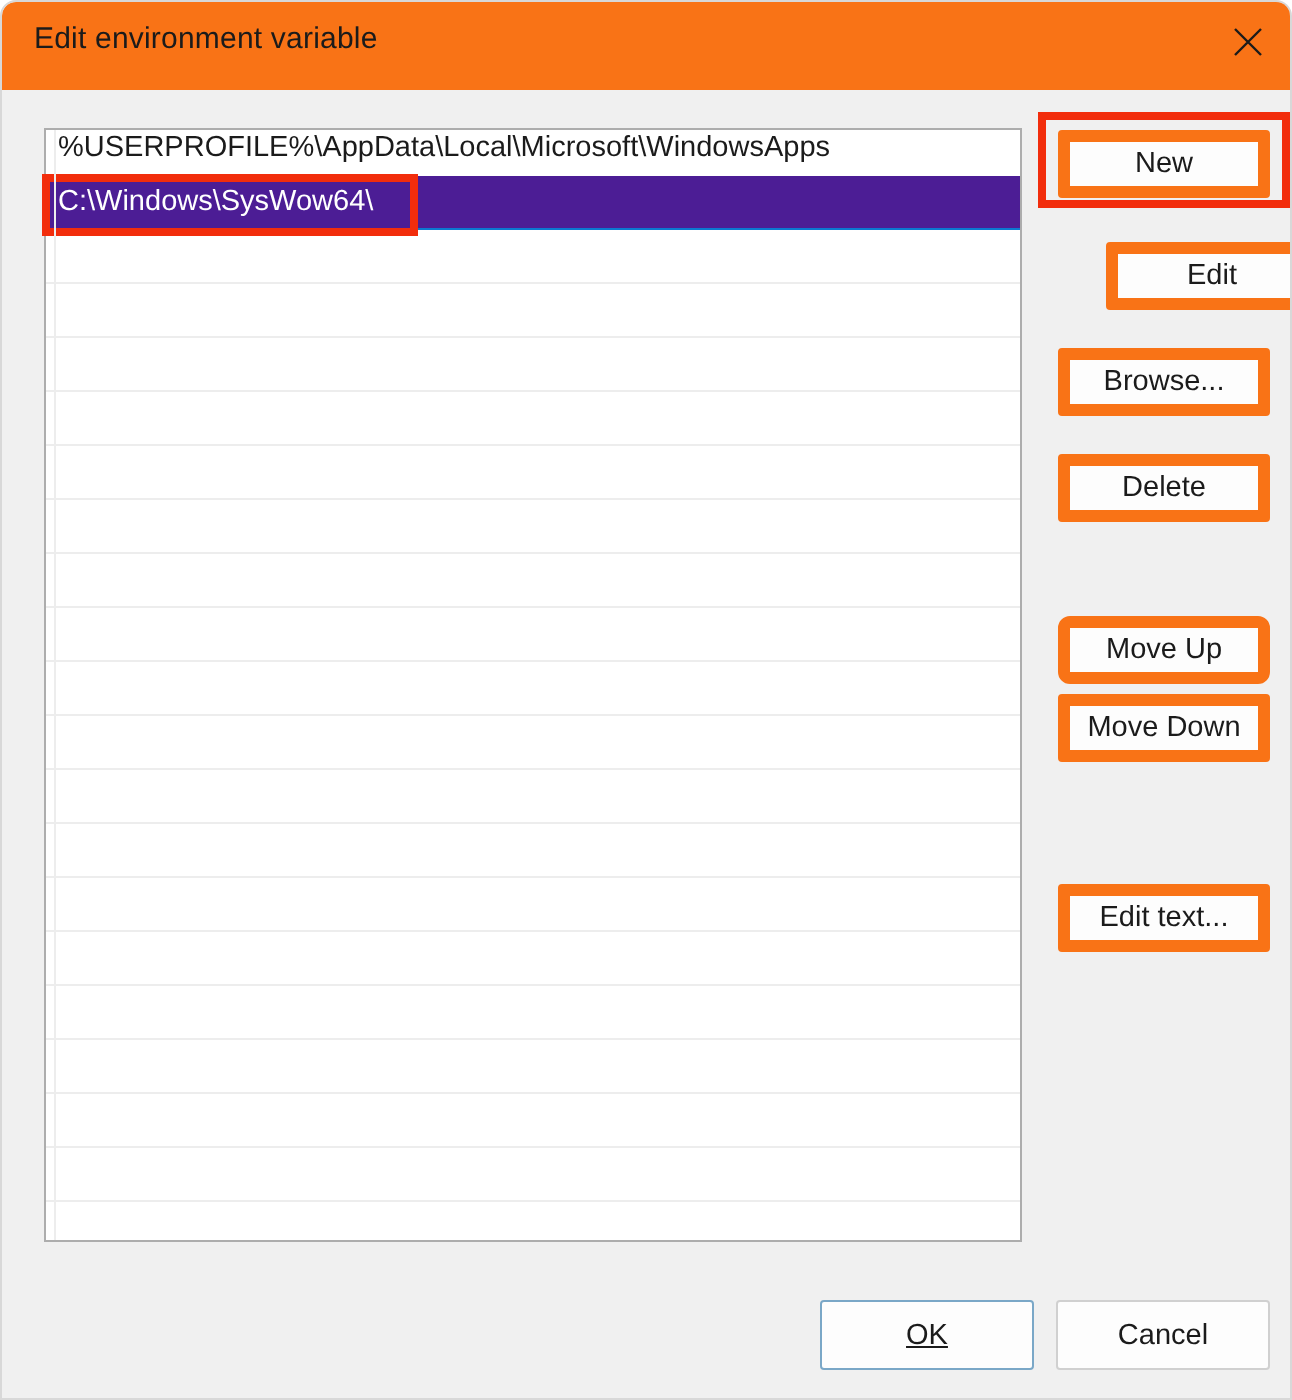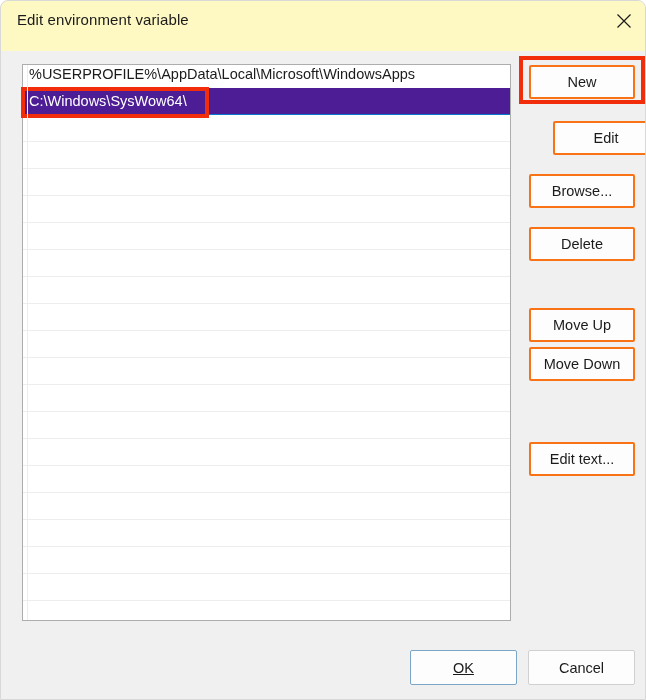--- a/index.html
+++ b/index.html
@@ -18,22 +18,22 @@
     background: #f0f0f0;
     border: 1px solid #d8d8d8;
     border-radius: 8px 8px 0 0;
     overflow: hidden;
   }
 
   
   #titlebar {
     position: absolute;
     left: 0; top: 0;
-    width: 646px; height: 50px;
-    background: #fef9c3;
+    width: 646px; height: 44px;
+    background: #f97316;
     border-radius: 7px 7px 0 0;
   }
   #title-text {
     position: absolute;
     left: 16px; top: 10px;
     font-size: 15px;
     color: #1b1b1b;
     letter-spacing: 0.1px;
     white-space: nowrap;
   }
@@ -82,36 +82,36 @@
     left: 4px; top: 0;
     width: 1px; height: 557px;
     background: #ededed;
     z-index: 1;
   }
 
   
   .btn {
     position: absolute;
     background: #fdfdfd;
-    border: 2px solid #f97316;
+    border: 6px solid #f97316;
     border-radius: 2px;
     font-family: "Liberation Sans", sans-serif;
     font-size: 14.5px;
     color: #1b1b1b;
     text-align: center;
     cursor: default;
     padding: 0;
   }
   .side-btn { left: 528px; width: 106px; height: 34px; }
 
   #btn-new        { top: 64px; }
   #btn-edit       { top: 120px; margin-left: 24px; }
   #btn-browse     { top: 173px; }
   #btn-delete     { top: 226px; text-align: center; }
-  #btn-move-up    { top: 307px; }
+  #btn-move-up    { top: 307px; border-radius: 6px; }
   #btn-move-down  { top: 346px; }
   #btn-edit-text  { top: 441px; }
 
   
   #btn-ok {
     left: 409px; top: 649px;
     width: 107px; height: 35px;
     background: #fdfdfd;
     border: 1px solid #7aa7c7;
     text-decoration: underline;

